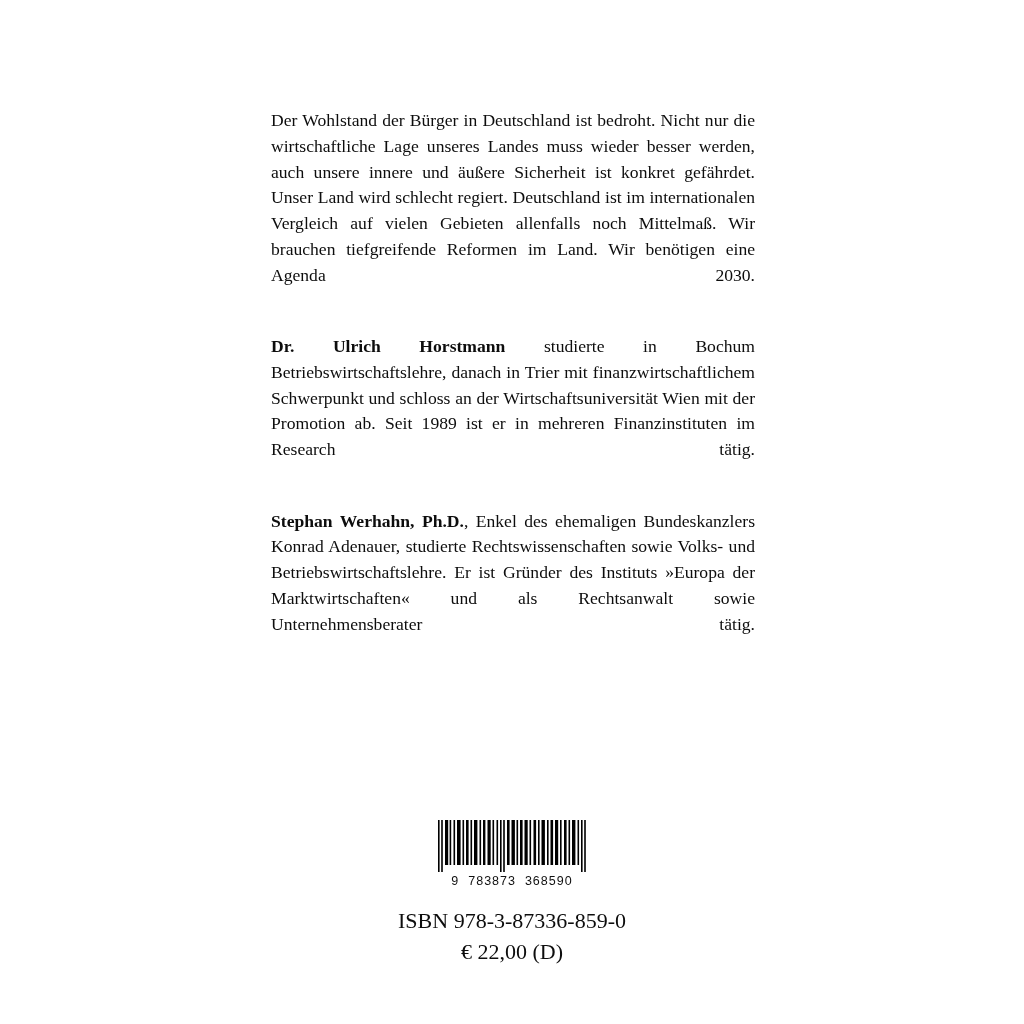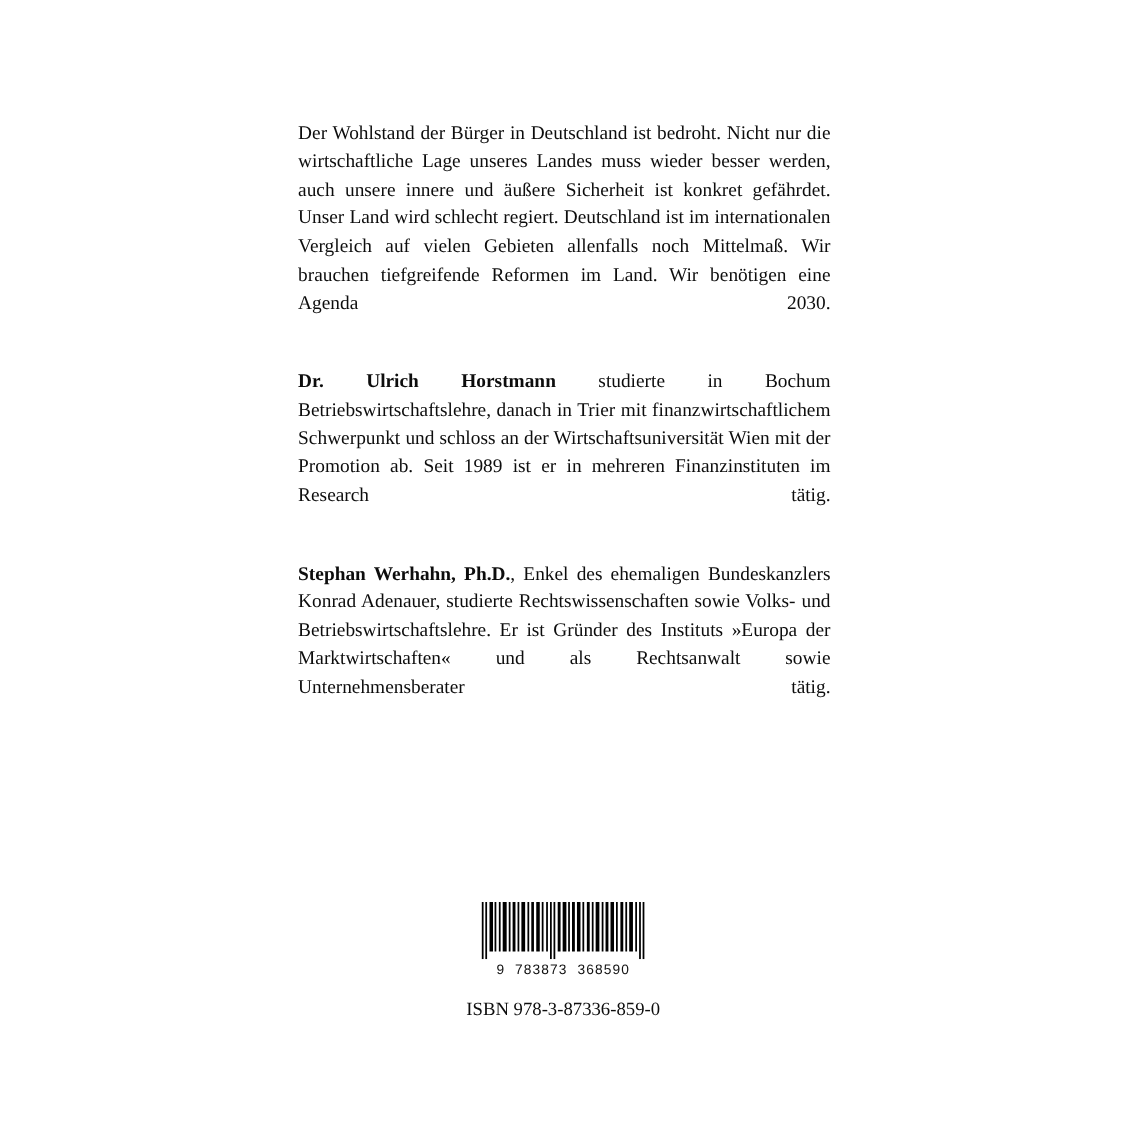--- a/index.html
+++ b/index.html
@@ -71,21 +71,21 @@
   .barcode-digits {
     font-family: "Liberation Sans", sans-serif;
     font-size: 12.5px;
     letter-spacing: 1.0px;
     color: #111111;
     margin-top: 2px;
     white-space: pre;
   }
   .isbn-lines {
     margin-top: 16px;
-    font-size: 17px;
+    font-size: 22px;
     line-height: 1.42;
     color: #0d0d0d;
   }
   .isbn-lines div {
     margin: 0;
   }
 </style>
 </head>
 <body>
 
@@ -145,17 +145,18 @@
           <rect x="141.5" y="0" width="1.6" height="45"></rect>
           <rect x="145" y="0" width="1.6" height="52"></rect>
           <rect x="148.2" y="0" width="1.6" height="52"></rect>
         </g>
       </svg>
       <div class="barcode-digits">9  783873  368590</div>
     </div>
 
     <div class="isbn-lines">
       <div>ISBN 978-3-87336-859-0</div>
+      <div>€ 22,00 (D)</div>
     </div>
 
   </div>
 
 </div>
 
 </body></html>

